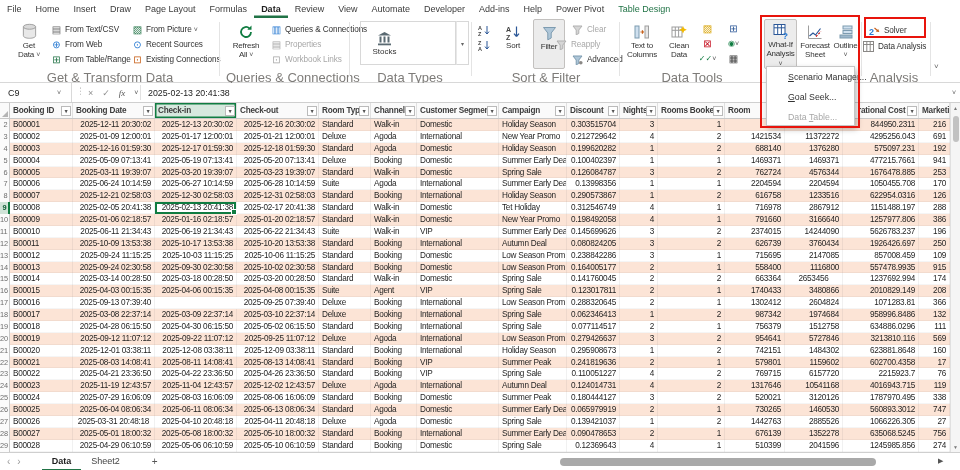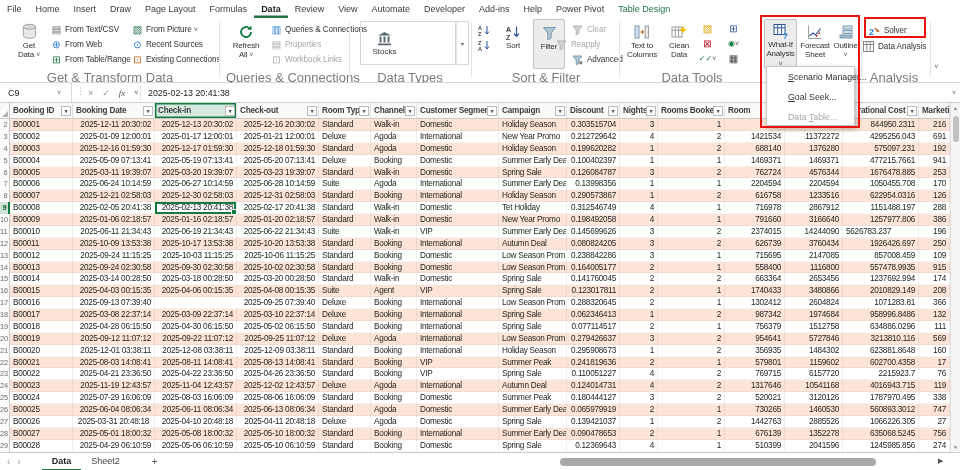--- a/index.html
+++ b/index.html
@@ -545,21 +545,21 @@
         <div class="cell" style="width: 82px; text-align: right;">2025-06-22 21:34:43</div>
         <div class="cell" style="width: 52px; text-align: left;">Suite</div>
         <div class="cell" style="width: 46px; text-align: left;">Walk-in</div>
         <div class="cell" style="width: 82px; text-align: left;">VIP</div>
         <div class="cell" style="width: 68px; text-align: left;">Summer Early Dea</div>
         <div class="cell" style="width: 53px; text-align: right;">0.145699626</div>
         <div class="cell" style="width: 38px; text-align: right;">3</div>
         <div class="cell" style="width: 67px; text-align: right;">2</div>
         <div class="cell" style="width: 60px; text-align: right;">2374015</div>
         <div class="cell" style="width: 58px; text-align: right;">14244090</div>
-        <div class="cell" style="width: 76px; text-align: left;">5626783.237</div>
+        <div class="cell" style="width: 76px; text-align: right;">5626783.237</div>
         <div class="cell" style="width: 31px; text-align: right;">196</div>
       </div>
       <div class="trow band">
         <div class="rnum">12</div>
         <div class="cell" style="width: 63px; text-align: left;">B00011</div>
         <div class="cell" style="width: 82px; text-align: right;">2025-10-09 13:53:38</div>
         <div class="cell" style="width: 82px; text-align: right;">2025-10-17 13:53:38</div>
         <div class="cell" style="width: 82px; text-align: right;">2025-10-20 13:53:38</div>
         <div class="cell" style="width: 52px; text-align: left;">Standard</div>
         <div class="cell" style="width: 46px; text-align: left;">Booking</div>
@@ -616,21 +616,21 @@
         <div class="cell" style="width: 82px; text-align: right;">2025-03-18 00:28:50</div>
         <div class="cell" style="width: 82px; text-align: right;">2025-03-20 00:28:50</div>
         <div class="cell" style="width: 52px; text-align: left;">Standard</div>
         <div class="cell" style="width: 46px; text-align: left;">Walk-in</div>
         <div class="cell" style="width: 82px; text-align: left;">Domestic</div>
         <div class="cell" style="width: 68px; text-align: left;">Spring Sale</div>
         <div class="cell" style="width: 53px; text-align: right;">0.141760045</div>
         <div class="cell" style="width: 38px; text-align: right;">2</div>
         <div class="cell" style="width: 67px; text-align: right;">2</div>
         <div class="cell" style="width: 60px; text-align: right;">663364</div>
-        <div class="cell" style="width: 58px; text-align: right;">2653456</div>
+        <div class="cell" style="width: 58px; text-align: center;">2653456</div>
         <div class="cell" style="width: 76px; text-align: right;">1237692.994</div>
         <div class="cell" style="width: 31px; text-align: right;">174</div>
       </div>
       <div class="trow band">
         <div class="rnum">16</div>
         <div class="cell" style="width: 63px; text-align: left;">B00015</div>
         <div class="cell" style="width: 82px; text-align: right;">2025-04-03 00:15:35</div>
         <div class="cell" style="width: 82px; text-align: right;">2025-04-06 00:15:35</div>
         <div class="cell" style="width: 82px; text-align: right;">2025-04-08 00:15:35</div>
         <div class="cell" style="width: 52px; text-align: left;">Suite</div>
@@ -723,21 +723,21 @@
         <div class="cell" style="width: 82px; text-align: right;">2025-12-01 03:38:11</div>
         <div class="cell" style="width: 82px; text-align: right;">2025-12-08 03:38:11</div>
         <div class="cell" style="width: 82px; text-align: right;">2025-12-09 03:38:11</div>
         <div class="cell" style="width: 52px; text-align: left;">Standard</div>
         <div class="cell" style="width: 46px; text-align: left;">Booking</div>
         <div class="cell" style="width: 82px; text-align: left;">International</div>
         <div class="cell" style="width: 68px; text-align: left;">Holiday Season</div>
         <div class="cell" style="width: 53px; text-align: right;">0.295908673</div>
         <div class="cell" style="width: 38px; text-align: right;">1</div>
         <div class="cell" style="width: 67px; text-align: right;">2</div>
-        <div class="cell" style="width: 60px; text-align: right;">356935</div>
+        <div class="cell" style="width: 60px; text-align: right;">742151</div>
         <div class="cell" style="width: 58px; text-align: right;">1484302</div>
         <div class="cell" style="width: 76px; text-align: right;">623881.8648</div>
         <div class="cell" style="width: 31px; text-align: right;">160</div>
       </div>
       <div class="trow band">
         <div class="rnum">22</div>
         <div class="cell" style="width: 63px; text-align: left;">B00021</div>
         <div class="cell" style="width: 82px; text-align: right;">2025-08-03 14:08:41</div>
         <div class="cell" style="width: 82px; text-align: right;">2025-08-11 14:08:41</div>
         <div class="cell" style="width: 82px; text-align: right;">2025-08-13 14:08:41</div>

